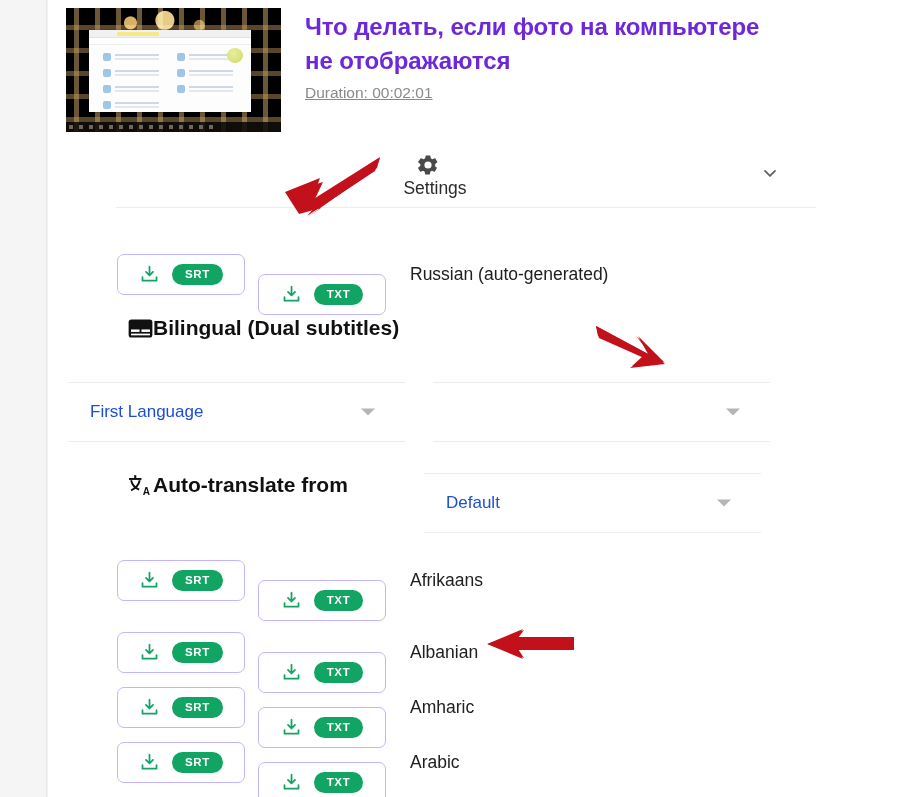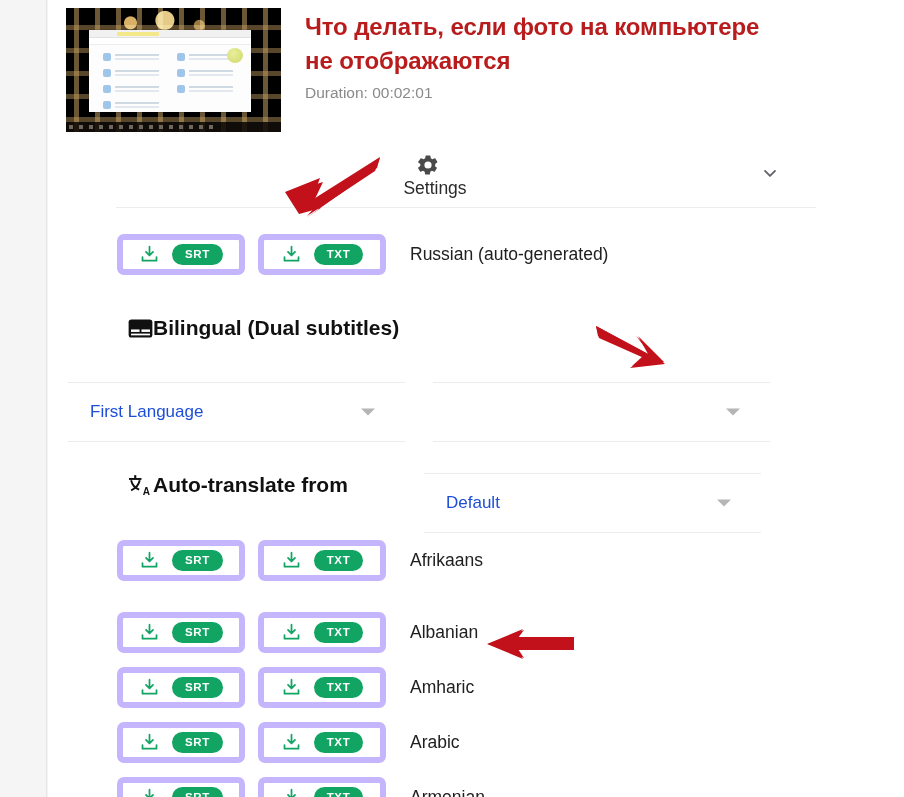--- a/index.html
+++ b/index.html
@@ -120,28 +120,29 @@
     content: ""; position: absolute; left: 3px; top: 3px;
     width: 150px; height: 4px;
     background-image: repeating-linear-gradient(90deg,#6f675c 0 4px, transparent 4px 10px);
   }
 
   .meta { padding-top: 2px; }
   .video-title {
     font-size: 24px;
     font-weight: 700;
     line-height: 1.42;
-    color: #b91c1c;
+    color: #6d28d9;
     letter-spacing: -0.1px;
     max-width: 470px;
   }
   .video-duration {
     margin-top: 6px;
     font-size: 15.5px;
     color: #8a8a8a;
+    text-decoration: underline;
   }
 
   
   .settings-row {
     position: absolute;
     left: 20px; top: 152px;
     width: 720px; height: 42px;
     display: flex; align-items: center;
     cursor: pointer;
     flex-direction: column;
@@ -166,29 +167,29 @@
     left: 68px; width: 700px; height: 1px;
     background: #ececec;
   }
 
   
   .dl-row {
     display: flex; align-items: center;
   }
   .dl-btn {
     width: 128px; height: 41px;
-    border: 6px solid #c4b5fd;
+    border: 1px solid #c4b5fd;
     border-radius: 7px;
     background: #ffffff;
     display: flex; align-items: center; justify-content: center;
     gap: 12px;
     cursor: pointer;
     flex: 0 0 128px;
   }
-  .dl-btn + .dl-btn { margin-left: 13px; }
+  .dl-btn + .dl-btn { margin-left: 13px; margin-top: 40px; }
   .dl-ico { width: 21px; height: 21px; display: block; }
   .fmt-pill {
     background: #12a463;
     color: #ffffff;
     font-size: 11.5px;
     font-weight: 700;
     letter-spacing: .6px;
     border-radius: 999px;
     padding: 5px 13px 5px 13px;
     line-height: 1;

